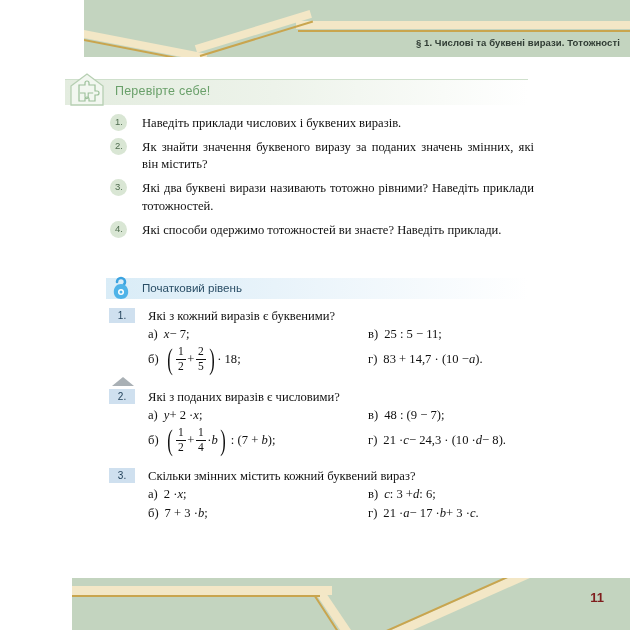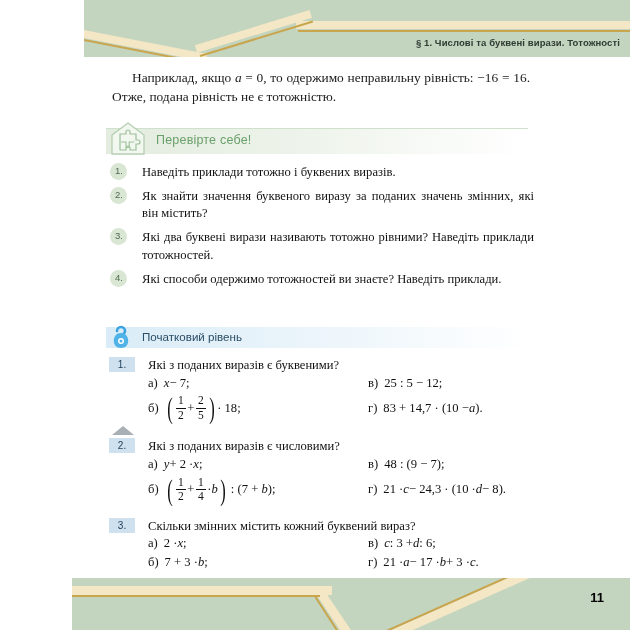--- a/index.html
+++ b/index.html
@@ -72,39 +72,39 @@
     position: absolute; left: 244px; top: 18px; width: 62px; height: 2px;
     background: #c9a54e; transform: rotate(57deg); transform-origin: left top;
   }
   .botband .b-th3 {
     position: absolute; left: 276px; top: 69px; width: 300px; height: 2px;
     background: #c9a54e; transform: rotate(-24deg); transform-origin: left top;
   }
   .pagenum {
     position: absolute; right: 26px; top: 12px;
     font-family: "Liberation Sans", sans-serif;
-    font-size: 13px; font-weight: 700; color: #000000;
+    font-size: 13px; font-weight: 700; color: #7f1d1d;
   }
 
   
   .content {
     position: absolute; left: 0; top: 57px; width: 630px; height: 521px;
     padding: 0 0 0 0;
   }
   .para {
     margin: 11px 100px 0 112px;
     font-size: 13.4px; line-height: 1.42; color: #1a1a1a;
     text-align: justify; text-indent: 20px;
   }
   .para .ital { font-style: italic; }
 
   
   .sec-band {
     position: relative;
-    margin: 0 102px 0 106px;
+    margin: 0 102px 0 65px;
     height: 26px;
   }
   .sec-band.green {
     background: linear-gradient(to right, #e3ecdf 0%, #edf3ea 45%, #ffffff 100%);
     border-top: 1px solid #cfe0cc;
   }
   .sec-band .sec-title {
     position: absolute; left: 50px; top: 4px;
     font-family: "Liberation Sans", sans-serif;
     font-size: 12.5px; color: #6aa06a; letter-spacing: .2px;
@@ -209,38 +209,37 @@
     <div class="rib2"></div>
     <div class="rib3"></div>
     <div class="thin1"></div>
     <div class="thin2"></div>
     <div class="thin3"></div>
     <div class="running-head">§ 1.  Числові та буквені вирази. Тотожності</div>
   </div>
 
   <div class="content">
 
-    <p class="para"><span>Наприклад, якщо </span><span class="ital">a</span><span class="math"> = 0</span><span>, то одержимо неправильну рівність: −16 = 16. Отже, подана рівність не є тотожністю.</span></p>
 
     <div style="height:22px"></div>
     <div class="sec-band green">
       <span class="badge-icon">
         <svg width="42" height="38" viewBox="0 0 42 38">
           <path d="M4 15 L20 3 L36 15 L36 34 L4 34 Z" fill="#f2f7f0" stroke="#b6cfb2" stroke-width="1.3"></path>
           <path d="M12 14h6v-2a2 2 0 1 1 4 0v2h6v6h2a2 2 0 1 1 0 4h-2v6h-6v-2a2 2 0 1 0-4 0v2h-6z" fill="none" stroke="#9cc09a" stroke-width="1.2"></path>
           <path d="M13 22h5v4a1.6 1.6 0 1 0 3.2 0v-4h5" fill="none" stroke="#9cc09a" stroke-width="1.1"></path>
         </svg>
       </span>
       <span class="sec-title">Перевірте себе!</span>
     </div>
 
     <div class="qlist">
       <div class="qitem">
         <span class="qnum">1.</span>
-        <span>Наведіть приклади тотожно і буквених виразів.</span>
+        <span>Наведіть приклади числових і буквених виразів.</span>
       </div>
       <div class="qitem">
         <span class="qnum">2.</span>
         <span>Як знайти значення буквеного виразу за поданих значень змінних, які він містить?</span>
       </div>
       <div class="qitem">
         <span class="qnum">3.</span>
         <span>Які два буквені вирази називають тотожно рівними? Наведіть приклади тотожностей.</span>
       </div>
       <div class="qitem">
@@ -258,30 +257,30 @@
           <path d="M13 8c4.4 0 7.2 3.4 7.2 8 0 4.2-2.8 7-7.2 7s-7.2-2.8-7.2-7c0-4.6 2.8-8 7.2-8z" fill="#4fb3e8"></path>
           <circle cx="13" cy="16" r="3" fill="#ffffff"></circle>
           <circle cx="13" cy="16" r="1.5" fill="#4fb3e8"></circle>
         </svg>
       </span>
       <span class="lvl-title">Початковий рівень</span>
     </div>
 
     <div class="ex">
       <span class="ex-num">1.</span>
-      <div class="ex-q">Які з поданих виразів є буквеними?</div>
+      <div class="ex-q">Які з кожний виразів є буквеними?</div>
       <div class="ex-grid">
         <div class="ex-cell">
           <span class="lbl">а)</span>
           <span class="mathi">x</span>
             <span class="math"> − 7;</span>
         </div>
         <div class="ex-cell">
           <span class="lbl">в)</span>
-          <span class="math">25 : 5 − 12;</span>
+          <span class="math">25 : 5 − 11;</span>
         </div>
         <div class="ex-cell" style="min-height:28px">
           <span class="lbl">б)</span>
           <span class="tall">
             <span class="pl">(</span>
             <span class="frac">
               <span class="num">1</span>
               <span class="den">2</span>
             </span>
             <span class="math">+</span>

